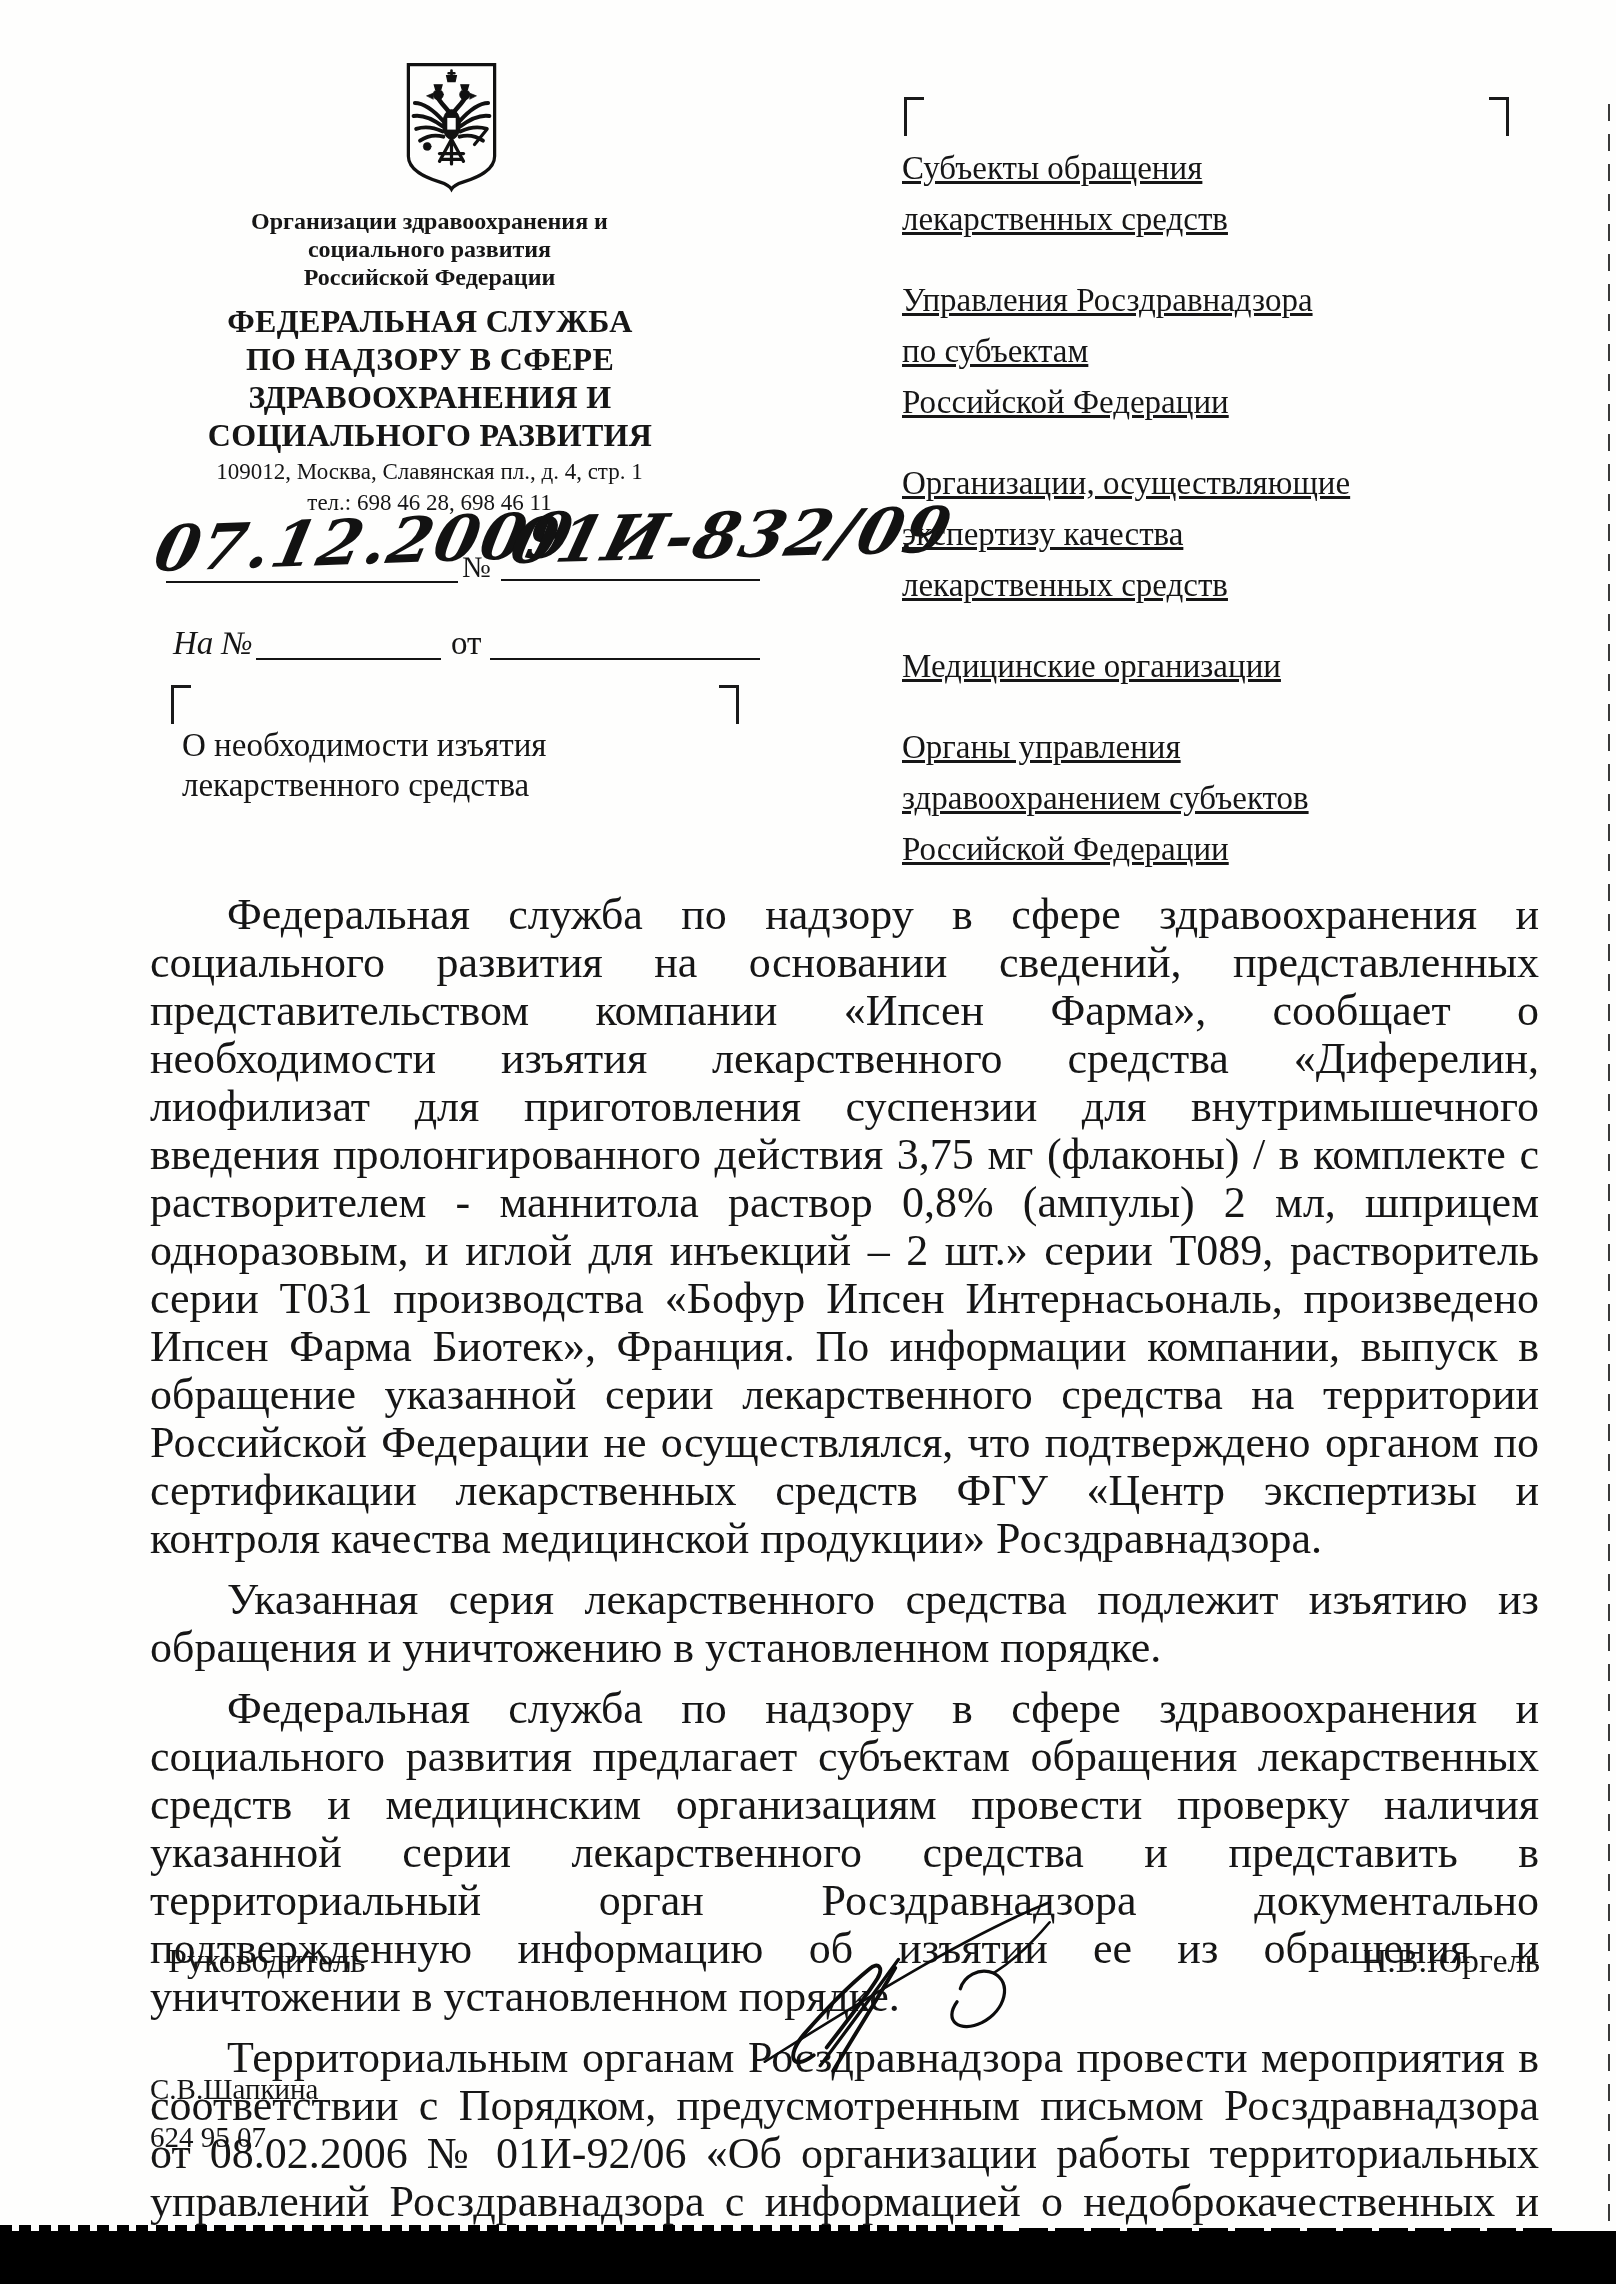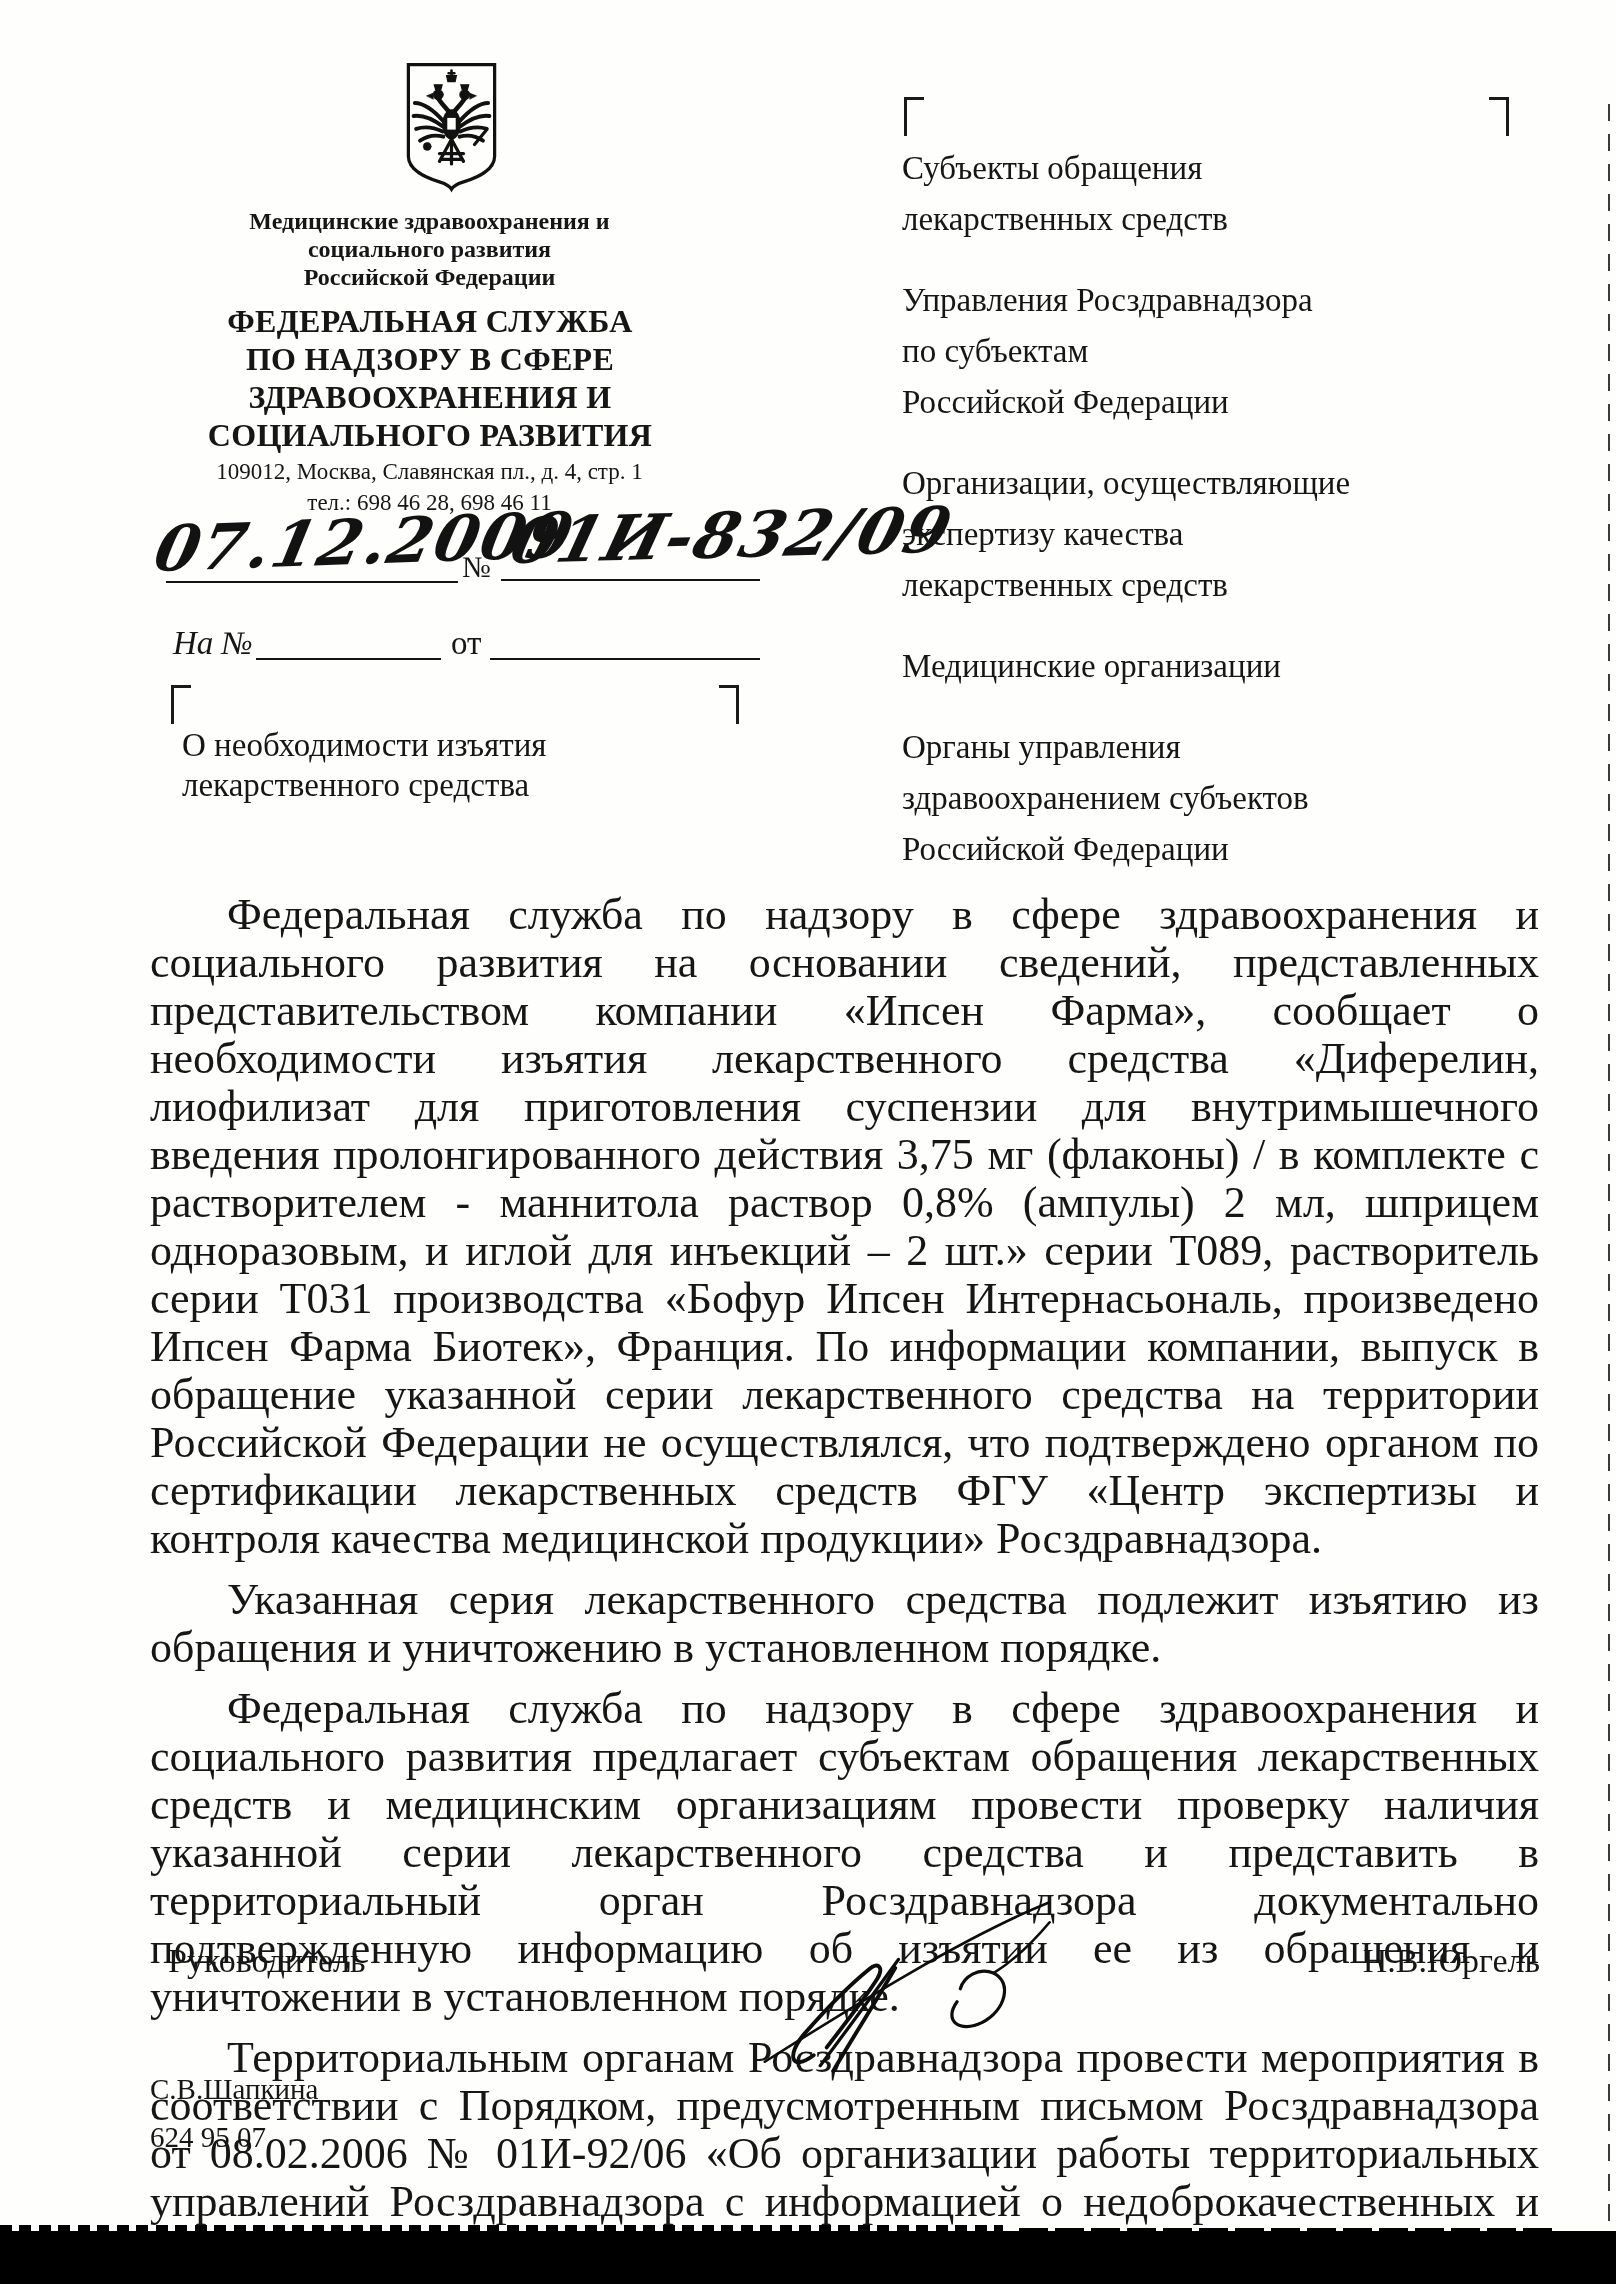--- a/index.html
+++ b/index.html
@@ -44,21 +44,21 @@
   
   .cbr{position:absolute;width:17px;height:36px;border-top:3.3px solid #1a1a1a;}
   .cbr-l{border-left:3.3px solid #1a1a1a;}
   .cbr-r{border-right:3.3px solid #1a1a1a;}
   
   .subject{position:absolute;left:171px;top:685px;width:568px;}
   .subject .text{padding:40px 0 0 11px;font-size:33px;line-height:40px;}
   
   .addressees{position:absolute;left:902px;top:96px;width:625px;}
   .addr-list{padding-top:47px;font-size:33px;line-height:51px;}
-  .addr-entry{margin-bottom:30px;}
+  .addr-entry{margin-bottom:30px;text-decoration:underline;}
   
   .body-text{position:absolute;left:150px;top:891px;width:1389px;}
   .body-text p{
     margin:0 0 13px 0;text-indent:77px;text-align:justify;
     font-size:44px;line-height:48px;
   }
   
   .sig-title{position:absolute;left:150px;top:1942px;font-size:34px;margin-left:18px;}
   .sig-name{position:absolute;right:77px;top:1942px;font-size:34px;text-align:right;}
   .sig-svg{position:absolute;left:742px;top:1891px;}
@@ -123,21 +123,21 @@
           <path d="M68,151 H97"></path>
         </g>
 
         <circle cx="45" cy="131" r="6"></circle>
         <path d="M118,128 L136,106" stroke-width="5" fill="none"></path>
       </g>
     </svg>
   </div>
 
   <div class="ministry">
-    <div>Медицинские здравоохранения и</div>
+    <div>Организации здравоохранения и</div>
     <div>социального развития</div>
     <div>Российской Федерации</div>
   </div>
 
   <div class="service">
     <div>ФЕДЕРАЛЬНАЯ СЛУЖБА</div>
     <div>ПО НАДЗОРУ В СФЕРЕ</div>
     <div>ЗДРАВООХРАНЕНИЯ И</div>
     <div>СОЦИАЛЬНОГО РАЗВИТИЯ</div>
   </div>

